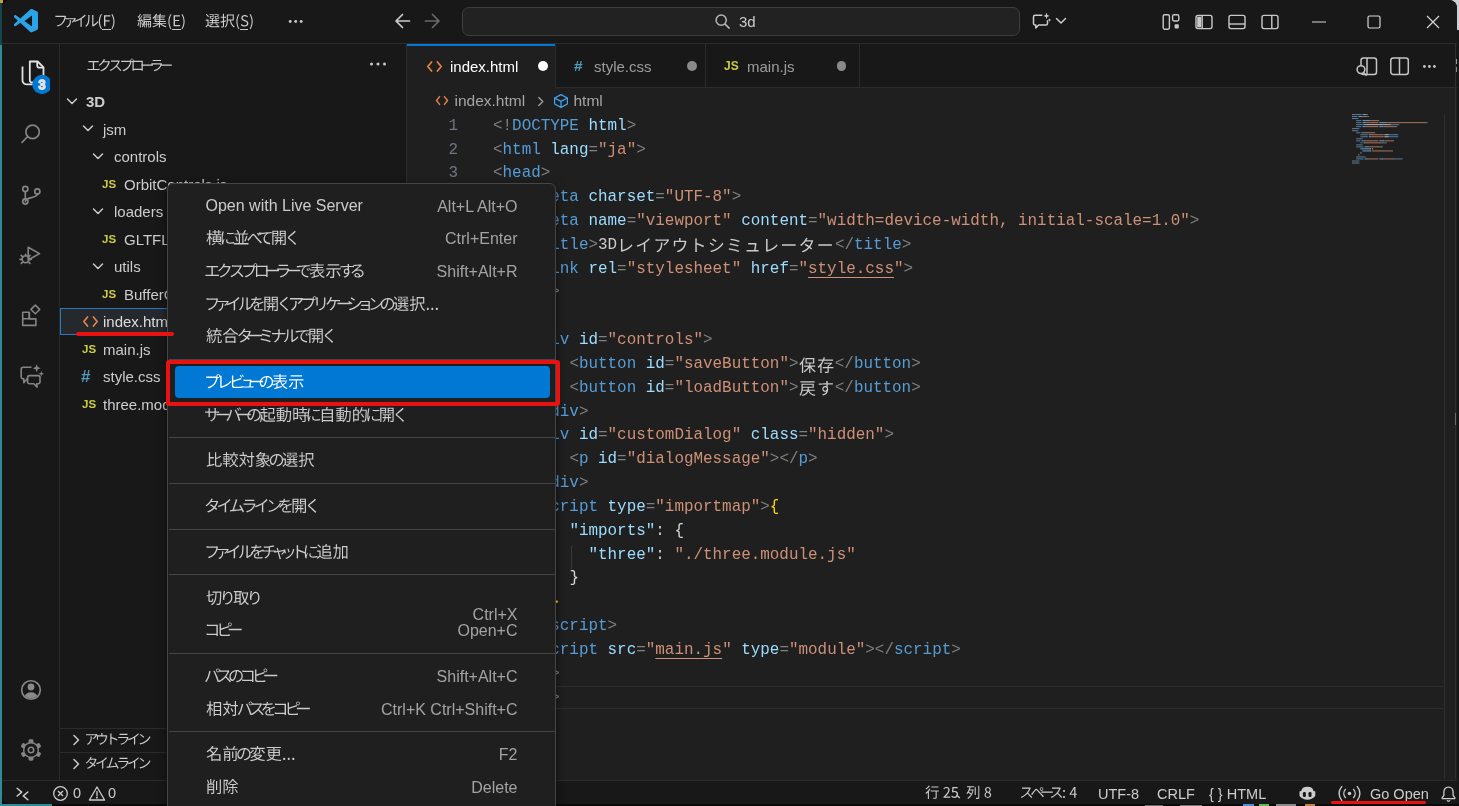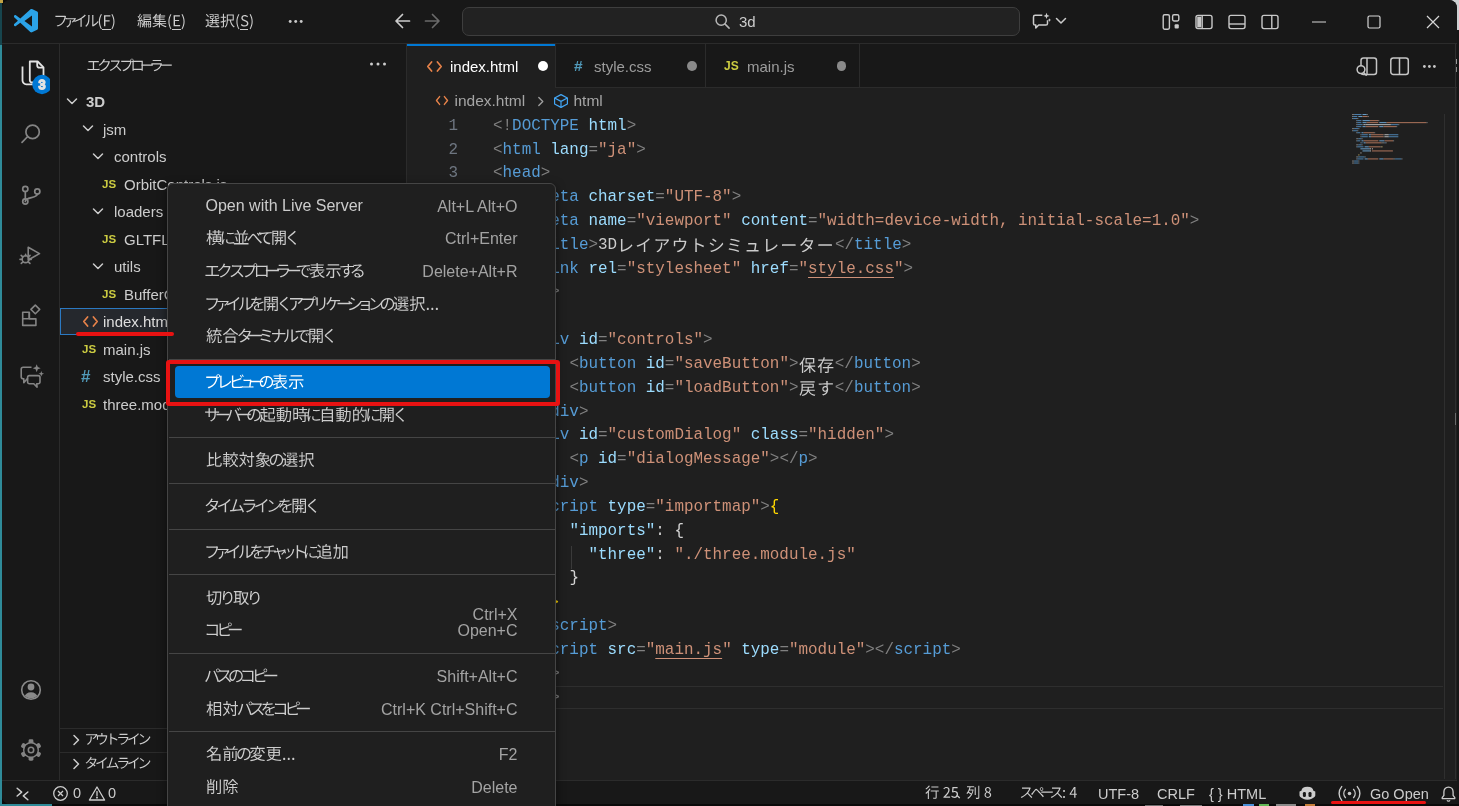--- a/index.html
+++ b/index.html
@@ -552,21 +552,21 @@
 <div id="menu">
   <div class="mi" style="top:12.8px">Open with Live Server</div>
     <div class="ms" style="top:13.3px">Alt+L Alt+O</div>
   <svg style="position:absolute;left:38px;top:41px;overflow:visible;" width="93.9" height="26.1" viewBox="0 0 93.9 26.1">
       <path transform="translate(0 18.8)" d="M8.9 -1.4C8.2 -0.8 6.7 0 5.5 0.5C5.8 0.7 6.2 1.1 6.4 1.3C7.5 0.8 9 0 9.9 -0.8ZM11.8 -0.7C12.9 -0.1 14.2 0.8 14.9 1.3L15.8 0.6C15.1 0 13.7 -0.8 12.7 -1.4ZM3.1 -13.7V-10.2H0.8V-9H3C2.5 -6.8 1.5 -4.2 0.4 -2.9C0.6 -2.6 0.9 -2.1 1.1 -1.8C1.8 -2.9 2.6 -4.6 3.1 -6.4V1.3H4.3V-6.4C4.7 -5.6 5.3 -4.6 5.6 -4.1L6.2 -5C6 -5.4 4.7 -7.3 4.3 -7.8V-9H6V-8.5H10.2V-7.3H6.7V-1.8H15V-7.3H11.3V-8.5H15.7V-9.5H13.3V-11.2H15.3V-12.2H13.3V-13.7H12.2V-12.2H9.6V-13.7H8.4V-12.2H6.5V-11.2H8.4V-9.5H6.2V-10.2H4.3V-13.7ZM9.6 -9.5V-11.2H12.2V-9.5ZM7.8 -4.1H10.2V-2.7H7.8ZM11.3 -4.1H13.9V-2.7H11.3ZM7.8 -6.4H10.2V-5H7.8ZM11.3 -6.4H13.9V-5H11.3Z M21 -11V-9.7C22.8 -9.5 25.9 -9.5 27.7 -9.7V-11C26 -10.8 22.7 -10.7 21 -11ZM21.6 -4.4 20.4 -4.5C20.2 -3.7 20.1 -3.1 20.1 -2.6C20.1 -1 21.4 -0.1 24.1 -0.1C25.8 -0.1 27.2 -0.3 28.2 -0.5L28.2 -1.8C26.8 -1.5 25.6 -1.4 24.1 -1.4C21.9 -1.4 21.4 -2.1 21.4 -2.9C21.4 -3.3 21.4 -3.8 21.6 -4.4ZM17.8 -12.3 16.4 -12.4C16.4 -12 16.3 -11.6 16.3 -11.2C16.1 -9.9 15.6 -7.1 15.6 -4.7C15.6 -2.5 15.8 -0.6 16.2 0.5L17.3 0.5C17.3 0.3 17.3 0.1 17.3 -0.1C17.3 -0.3 17.3 -0.6 17.4 -0.8C17.5 -1.6 18.1 -3.3 18.5 -4.5L17.8 -5C17.6 -4.4 17.2 -3.4 16.9 -2.6C16.8 -3.4 16.7 -4.1 16.7 -4.9C16.7 -6.7 17.2 -9.7 17.6 -11.2C17.6 -11.5 17.8 -12 17.8 -12.3Z M40.1 -7.8C39.7 -6.2 38.9 -3.9 38.3 -2.5L39.4 -2.2C40 -3.5 40.8 -5.7 41.4 -7.5ZM29.1 -7.4C29.9 -5.7 30.5 -3.6 30.7 -2.2L31.9 -2.5C31.7 -3.9 31.1 -6 30.2 -7.6ZM30.5 -13.2C31.2 -12.4 31.8 -11.2 32.1 -10.4H28.4V-9.2H32.8V-0.7H27.9V0.6H42.5V-0.7H37.5V-9.2H42.1V-10.4H38.3C38.9 -11.2 39.5 -12.3 40.1 -13.3L38.8 -13.7C38.4 -12.8 37.7 -11.5 37.1 -10.7L37.7 -10.4H32.2L33.3 -10.9C33 -11.7 32.3 -12.8 31.6 -13.7ZM34 -9.2H36.3V-0.7H34Z M41.4 -4.2 42.5 -2.9C42.8 -3.3 43.2 -3.8 43.5 -4.2C44.3 -5.2 45.7 -7 46.5 -8C47 -8.7 47.3 -8.8 48 -8C48.8 -7.2 50 -5.6 51.1 -4.4C52.2 -3.2 53.7 -1.5 54.9 -0.3L55.9 -1.5C54.5 -2.8 52.9 -4.5 51.9 -5.6C50.8 -6.7 49.6 -8.3 48.6 -9.3C47.5 -10.4 46.7 -10.2 45.7 -9.1C44.8 -8 43.4 -6.1 42.5 -5.2C42.1 -4.8 41.8 -4.5 41.4 -4.2ZM51.9 -11 50.9 -10.6C51.5 -9.8 52 -8.8 52.5 -8L53.4 -8.4C53 -9.2 52.3 -10.4 51.9 -11ZM54 -11.8 53.1 -11.4C53.6 -10.7 54.2 -9.7 54.6 -8.8L55.6 -9.3C55.2 -10 54.4 -11.3 54 -11.8Z M52.7 -10.8 52.9 -9.4C54.6 -9.8 58.8 -10.2 60.5 -10.4C59 -9.5 57.5 -7.4 57.5 -4.9C57.5 -1.2 60.9 0.4 63.9 0.5L64.4 -0.8C61.8 -0.9 58.8 -2 58.8 -5.2C58.8 -7.1 60.2 -9.6 62.5 -10.3C63.4 -10.5 64.8 -10.6 65.7 -10.6V-11.9C64.6 -11.8 63.1 -11.7 61.3 -11.6C58.3 -11.3 55.2 -11 54.2 -10.9C53.9 -10.9 53.3 -10.8 52.7 -10.8Z M74.1 -5.5V-3.7H71.8V-5.5ZM68.7 -3.7V-2.6H70.7C70.6 -1.7 70.1 -0.3 68.8 0.5C69 0.7 69.4 1 69.6 1.2C71.1 0.2 71.7 -1.5 71.8 -2.6H74.1V1H75.2V-2.6H77.4V-3.7H75.2V-5.5H77.1V-6.5H69V-5.5H70.7V-3.7ZM71.1 -9.9V-8.4H67.5V-9.9ZM71.1 -10.7H67.5V-12.1H71.1ZM78.6 -9.9V-8.4H74.9V-9.9ZM78.6 -10.7H74.9V-12.1H78.6ZM79.2 -13H73.7V-7.5H78.6V-0.3C78.6 -0 78.5 0 78.3 0.1C78 0.1 77.1 0.1 76.2 0C76.4 0.4 76.6 0.9 76.6 1.3C77.9 1.3 78.7 1.3 79.2 1.1C79.6 0.8 79.8 0.5 79.8 -0.3V-13ZM66.3 -13V1.3H67.5V-7.5H72.3V-13Z M89.9 -12 88.7 -13.1C88.5 -12.8 88.1 -12.3 87.7 -12C86.6 -10.9 84.2 -8.9 82.9 -7.9C81.5 -6.7 81.3 -6 82.8 -4.7C84.3 -3.4 86.8 -1.3 88 -0.1C88.4 0.3 88.7 0.7 89.1 1.1L90.2 -0C88.5 -1.7 85.6 -4.1 84.1 -5.3C83.1 -6.2 83.1 -6.4 84.1 -7.3C85.3 -8.3 87.6 -10.1 88.8 -11.1C89 -11.3 89.5 -11.8 89.9 -12Z" fill="#cccccc"></path>
     </svg>
     <div class="ms" style="top:46px">Ctrl+Enter</div>
   <svg style="position:absolute;left:38px;top:73.7px;overflow:visible;" width="159.1" height="26.1" viewBox="0 0 159.1 26.1">
       <path transform="translate(0 18.8)" d="M-0.6 -2.1V-0.7C-0.1 -0.7 0.4 -0.7 0.8 -0.7H11.6C11.9 -0.7 12.5 -0.7 13 -0.7V-2.1C12.6 -2.1 12.1 -2 11.6 -2H6.8V-9.5H10.7C11.2 -9.5 11.7 -9.5 12.1 -9.5V-10.9C11.7 -10.9 11.2 -10.8 10.7 -10.8H1.8C1.5 -10.8 0.8 -10.8 0.4 -10.9V-9.5C0.8 -9.5 1.5 -9.5 1.8 -9.5H5.4V-2H0.8C0.4 -2 -0.1 -2.1 -0.6 -2.1Z M19.2 -12.7 17.7 -13.2C17.6 -12.7 17.3 -12.1 17.2 -11.9C16.5 -10.4 14.8 -8 12 -6.4L13.2 -5.5C14.9 -6.7 16.3 -8.2 17.3 -9.5H22.8C22.5 -8 21.5 -5.9 20.2 -4.4C18.7 -2.7 16.7 -1.2 13.7 -0.3L14.9 0.7C17.9 -0.4 19.9 -1.9 21.4 -3.7C22.8 -5.5 23.8 -7.7 24.3 -9.3C24.4 -9.6 24.5 -10 24.6 -10.2L23.6 -10.9C23.3 -10.7 22.9 -10.7 22.5 -10.7H18.1L18.5 -11.4C18.6 -11.7 18.9 -12.2 19.2 -12.7Z M35.9 -10.9 35 -11.5C34.8 -11.5 34.3 -11.4 33.8 -11.4C33.2 -11.4 28.2 -11.4 27.5 -11.4C27 -11.4 26.1 -11.5 25.9 -11.5V-10C26 -10 26.9 -10.1 27.5 -10.1C28.1 -10.1 33.3 -10.1 33.9 -10.1C33.5 -8.8 32.3 -6.8 31.2 -5.6C29.5 -3.7 27.1 -1.8 24.4 -0.7L25.5 0.4C27.9 -0.7 30.1 -2.5 31.9 -4.4C33.5 -2.9 35.2 -1 36.3 0.4L37.5 -0.5C36.4 -1.8 34.4 -3.9 32.7 -5.4C33.9 -6.9 34.9 -8.8 35.5 -10.2C35.6 -10.4 35.8 -10.8 35.9 -10.9Z M48.3 -11.7C48.3 -12.3 48.8 -12.8 49.4 -12.8C50 -12.8 50.5 -12.3 50.5 -11.7C50.5 -11.1 50 -10.6 49.4 -10.6C48.8 -10.6 48.3 -11.1 48.3 -11.7ZM47.6 -11.7C47.6 -11.5 47.6 -11.3 47.7 -11.2L47.1 -11.2C46.4 -11.2 39.9 -11.2 39 -11.2C38.4 -11.2 37.8 -11.2 37.3 -11.3V-9.8C37.8 -9.8 38.3 -9.9 39 -9.9C39.9 -9.9 46.3 -9.9 47.3 -9.9C47.1 -8.3 46.3 -6 45.2 -4.6C43.8 -2.8 42 -1.4 38.8 -0.7L39.9 0.6C42.9 -0.4 44.8 -1.9 46.3 -3.8C47.6 -5.5 48.4 -8.1 48.8 -9.8L48.8 -10C49 -9.9 49.2 -9.9 49.4 -9.9C50.4 -9.9 51.2 -10.7 51.2 -11.7C51.2 -12.7 50.4 -13.5 49.4 -13.5C48.4 -13.5 47.6 -12.7 47.6 -11.7Z M50 -11.2C50 -10.8 50 -10.3 50 -9.9C50 -9.3 50 -2.5 50 -1.9C50 -1.3 50 -0.1 50 0.1H51.4L51.3 -0.8H60.2L60.2 0.1H61.6C61.6 -0.1 61.6 -1.3 61.6 -1.9C61.6 -2.5 61.6 -9.1 61.6 -9.9C61.6 -10.3 61.6 -10.8 61.6 -11.2C61.1 -11.1 60.5 -11.1 60.2 -11.1C59.4 -11.1 52.3 -11.1 51.4 -11.1C51.1 -11.1 50.6 -11.1 50 -11.2ZM51.3 -2.1V-9.8H60.2V-2.1Z M59.9 -7.1V-5.5C60.4 -5.5 61.3 -5.5 62.2 -5.5C63.4 -5.5 69.9 -5.5 71.1 -5.5C71.9 -5.5 72.6 -5.5 72.9 -5.5V-7.1C72.5 -7 71.9 -7 71.1 -7C69.9 -7 63.4 -7 62.2 -7C61.3 -7 60.4 -7 59.9 -7.1Z M72.7 -12.1V-10.8C73.2 -10.8 73.7 -10.8 74.2 -10.8C75.1 -10.8 79.7 -10.8 80.6 -10.8C81.1 -10.8 81.7 -10.8 82.1 -10.8V-12.1C81.7 -12.1 81.1 -12.1 80.6 -12.1C79.6 -12.1 75.1 -12.1 74.2 -12.1C73.7 -12.1 73.1 -12.1 72.7 -12.1ZM83.3 -7.8 82.3 -8.4C82.2 -8.3 81.8 -8.3 81.4 -8.3C80.6 -8.3 73.7 -8.3 72.8 -8.3C72.4 -8.3 71.9 -8.3 71.2 -8.4V-7C71.8 -7.1 72.5 -7.1 72.8 -7.1C73.8 -7.1 80.7 -7.1 81.5 -7.1C81.2 -5.9 80.6 -4.5 79.6 -3.5C78.2 -2 76.1 -1 73.8 -0.5L74.8 0.7C76.9 0.1 79 -0.9 80.7 -2.7C81.9 -4.1 82.6 -5.8 83 -7.4C83.1 -7.5 83.2 -7.7 83.3 -7.8Z M81.3 -7.1V-5.5C81.8 -5.5 82.7 -5.5 83.6 -5.5C84.8 -5.5 91.3 -5.5 92.5 -5.5C93.2 -5.5 93.9 -5.5 94.2 -5.5V-7.1C93.9 -7 93.3 -7 92.5 -7C91.3 -7 84.8 -7 83.6 -7C82.6 -7 81.8 -7 81.3 -7.1Z M90.8 -10.7 90.9 -9.3C92.7 -9.7 96.8 -10.1 98.6 -10.3C97.1 -9.4 95.5 -7.3 95.5 -4.8C95.5 -1.1 99 0.5 102 0.6L102.5 -0.7C99.8 -0.8 96.8 -1.9 96.8 -5C96.8 -7 98.3 -9.5 100.6 -10.2C101.4 -10.4 102.8 -10.5 103.8 -10.5V-11.8C102.7 -11.7 101.1 -11.6 99.4 -11.5C96.4 -11.2 93.3 -10.9 92.2 -10.8C91.9 -10.8 91.4 -10.7 90.8 -10.7ZM101.4 -8.5 100.6 -8.1C101.1 -7.4 101.5 -6.6 101.9 -5.8L102.8 -6.2C102.4 -6.9 101.8 -7.9 101.4 -8.5ZM103.2 -9.1 102.4 -8.8C102.9 -8.1 103.4 -7.3 103.8 -6.5L104.6 -6.9C104.2 -7.6 103.6 -8.6 103.2 -9.1Z M105.3 0.2 105.7 1.3C107.6 0.8 110.4 0.1 113 -0.6L112.9 -1.7L108.8 -0.7V-4.4C109.7 -5 110.6 -5.6 111.2 -6.3C112.4 -2.6 114.5 0.1 118 1.3C118.2 0.9 118.5 0.4 118.8 0.2C117 -0.4 115.5 -1.4 114.4 -2.7C115.5 -3.3 116.8 -4.2 117.8 -5.1L116.9 -5.8C116.1 -5.1 114.8 -4.2 113.8 -3.5C113.2 -4.4 112.7 -5.3 112.4 -6.4H118.3V-7.4H111.8V-8.9H117.1V-9.9H111.8V-11.3H117.7V-12.3H111.8V-13.7H110.5V-12.3H104.6V-11.3H110.5V-9.9H105.4V-8.9H110.5V-7.4H104V-6.4H109.7C108.1 -5 105.6 -3.8 103.5 -3.2C103.7 -2.9 104.1 -2.5 104.3 -2.2C105.3 -2.5 106.5 -3 107.6 -3.7V-0.4Z M123.1 -5.7C122.4 -3.9 121.2 -2.1 119.9 -0.9C120.2 -0.7 120.8 -0.4 121 -0.2C122.3 -1.4 123.6 -3.4 124.4 -5.4ZM130.5 -5.2C131.6 -3.7 132.9 -1.5 133.3 -0.2L134.5 -0.7C134.1 -2.1 132.8 -4.2 131.6 -5.7ZM121.7 -12.5V-11.3H133.2V-12.5ZM120.3 -8.5V-7.3H126.8V-0.3C126.8 -0 126.7 0 126.4 0C126.1 0 125.1 0 123.9 0C124.1 0.4 124.3 0.9 124.4 1.3C125.8 1.3 126.8 1.3 127.4 1.1C128 0.9 128.2 0.5 128.2 -0.3V-7.3H134.7V-8.5Z M142.1 -6.1C142.3 -4.5 141.6 -3.8 140.7 -3.8C139.8 -3.8 139 -4.4 139 -5.4C139 -6.4 139.8 -7.1 140.7 -7.1C141.3 -7.1 141.8 -6.8 142.1 -6.1ZM134.4 -10.6 134.4 -9.4C136.5 -9.5 139.3 -9.6 141.7 -9.7L141.7 -8C141.4 -8.1 141.1 -8.2 140.7 -8.2C139.1 -8.2 137.8 -7 137.8 -5.4C137.8 -3.6 139.1 -2.6 140.5 -2.6C141 -2.6 141.5 -2.8 141.9 -3.1C141.2 -1.6 139.7 -0.7 137.6 -0.2L138.6 0.9C142.4 -0.3 143.5 -2.7 143.5 -4.9C143.5 -5.7 143.3 -6.4 143 -7L143 -9.7H143.2C145.6 -9.7 147.1 -9.6 148 -9.6L148 -10.8C147.2 -10.8 145.2 -10.8 143.2 -10.8H143L143 -11.9C143 -12.1 143 -12.7 143.1 -12.9H141.6C141.6 -12.8 141.7 -12.3 141.7 -11.9L141.7 -10.8C139.3 -10.8 136.2 -10.7 134.4 -10.6Z M153.1 -0.5C152.6 -0.5 152.2 -0.4 151.7 -0.4C150.5 -0.4 149.6 -0.9 149.6 -1.7C149.6 -2.3 150.1 -2.8 150.9 -2.8C152.1 -2.8 152.9 -1.8 153.1 -0.5ZM147.5 -12 147.5 -10.7C147.9 -10.7 148.2 -10.7 148.6 -10.8C149.5 -10.8 152.7 -11 153.6 -11C152.8 -10.3 150.7 -8.5 149.8 -7.8C148.9 -7 146.8 -5.2 145.4 -4.1L146.4 -3.2C148.4 -5.3 149.9 -6.4 152.6 -6.4C154.7 -6.4 156.3 -5.2 156.3 -3.6C156.3 -2.3 155.5 -1.4 154.2 -0.8C154 -2.4 152.9 -3.7 150.9 -3.7C149.4 -3.7 148.4 -2.7 148.4 -1.6C148.4 -0.3 149.7 0.7 151.9 0.7C155.4 0.7 157.6 -1 157.6 -3.6C157.6 -5.8 155.6 -7.4 152.9 -7.4C152.2 -7.4 151.4 -7.4 150.6 -7.1C151.9 -8.2 154.1 -10.1 154.9 -10.7C155.2 -10.9 155.6 -11.1 155.9 -11.3L155.1 -12.3C154.9 -12.2 154.7 -12.2 154.2 -12.2C153.4 -12.1 149.5 -11.9 148.6 -11.9C148.3 -11.9 147.9 -12 147.5 -12Z" fill="#cccccc"></path>
     </svg>
-    <div class="ms" style="top:78.7px">Delete+Alt+R</div>
+    <div class="ms" style="top:78.7px">Shift+Alt+R</div>
   <svg style="position:absolute;left:38px;top:106.4px;overflow:visible;" width="235.2" height="26.1" viewBox="0 0 235.2 26.1">
       <path transform="translate(0 18.8)" d="M12.1 -10.8 11.1 -11.5C10.8 -11.4 10.5 -11.4 10.2 -11.4C9.5 -11.4 3 -11.4 2 -11.4C1.5 -11.4 0.9 -11.4 0.4 -11.5V-10.1C0.8 -10.1 1.4 -10.1 2 -10.1C3 -10.1 9.4 -10.1 10.4 -10.1C10.1 -8.5 9.4 -6.3 8.2 -4.8C6.9 -3 5 -1.7 1.9 -0.9L3 0.4C6 -0.6 7.9 -2.1 9.4 -4C10.7 -5.7 11.5 -8.3 11.8 -10C11.9 -10.3 12 -10.6 12.1 -10.8Z M22.8 -8.2 22.1 -8.9C21.9 -8.9 21.4 -8.8 21.2 -8.8C20.4 -8.8 13.8 -8.8 13.1 -8.8C12.6 -8.8 12.1 -8.9 11.6 -8.9V-7.6C12.1 -7.6 12.6 -7.7 13.1 -7.7C13.8 -7.7 20 -7.6 20.9 -7.6C20.5 -6.8 19.3 -5.4 18.1 -4.7L19.2 -4C20.7 -5 22 -7 22.5 -7.8C22.6 -7.9 22.7 -8.1 22.8 -8.2ZM17.3 -6.6H15.9C16 -6.2 16 -5.9 16 -5.6C16 -3.5 15.7 -1.7 13.5 -0.2C13.1 0.1 12.7 0.2 12.4 0.4L13.5 1.3C17 -0.6 17.3 -3.1 17.3 -6.6Z M20.8 -5.9 21.5 -4.6C23.7 -5.3 25.9 -6.3 27.7 -7.3V-1.2C27.7 -0.6 27.6 0.2 27.6 0.5H29.2C29.1 0.2 29.1 -0.6 29.1 -1.2V-8.1C30.7 -9.2 32.2 -10.5 33.5 -11.8L32.4 -12.8C31.2 -11.4 29.6 -10 27.9 -8.9C26.1 -7.8 23.6 -6.7 20.8 -5.9Z M40.3 -0.3 41.2 0.4C41.3 0.3 41.5 0.1 41.7 0C43.6 -0.9 45.9 -2.6 47.3 -4.5L46.5 -5.6C45.3 -3.8 43.3 -2.3 41.8 -1.6C41.8 -2.1 41.8 -10 41.8 -11C41.8 -11.6 41.8 -12.1 41.8 -12.2H40.3C40.4 -12.1 40.4 -11.6 40.4 -11C40.4 -10 40.4 -2 40.4 -1.3C40.4 -0.9 40.4 -0.6 40.3 -0.3ZM32.9 -0.4 34.1 0.4C35.5 -0.7 36.5 -2.3 37 -4.1C37.4 -5.7 37.5 -9.2 37.5 -11C37.5 -11.5 37.6 -12 37.6 -12.2H36.1C36.1 -11.8 36.2 -11.5 36.2 -11C36.2 -9.2 36.2 -5.9 35.7 -4.4C35.2 -2.9 34.2 -1.4 32.9 -0.4Z M57.7 -7.2 57.2 -8.4C56.7 -8.2 56.3 -8 55.9 -7.8C55 -7.4 54 -7 52.9 -6.5C52.6 -7.4 51.8 -7.9 50.7 -7.9C50 -7.9 49.1 -7.7 48.5 -7.3C49 -8.1 49.6 -9 49.9 -9.8C51.7 -9.9 53.7 -10 55.3 -10.3L55.4 -11.5C53.8 -11.2 52 -11.1 50.4 -11C50.6 -11.8 50.8 -12.4 50.9 -12.9L49.5 -13C49.5 -12.4 49.3 -11.7 49.1 -11L48 -11C47.3 -11 46.1 -11 45.3 -11.1V-9.9C46.2 -9.8 47.3 -9.8 48 -9.8H48.7C48.1 -8.5 47 -6.8 44.9 -4.8L46 -4C46.6 -4.7 47 -5.3 47.5 -5.7C48.2 -6.4 49.3 -6.9 50.3 -6.9C51 -6.9 51.6 -6.6 51.8 -5.9C49.9 -4.9 47.9 -3.7 47.9 -1.8C47.9 0.2 49.8 0.7 52.1 0.7C53.6 0.7 55.4 0.6 56.6 0.4L56.6 -0.9C55.2 -0.6 53.5 -0.5 52.2 -0.5C50.5 -0.5 49.2 -0.7 49.2 -1.9C49.2 -3 50.3 -3.9 51.8 -4.7C51.8 -3.8 51.8 -2.8 51.8 -2.1H53L53 -5.3C54.2 -5.9 55.4 -6.3 56.3 -6.7C56.7 -6.8 57.3 -7.1 57.7 -7.2Z M66.1 -5.5V-3.7H63.8V-5.5ZM60.7 -3.7V-2.6H62.7C62.6 -1.7 62.2 -0.3 60.8 0.5C61 0.7 61.4 1 61.6 1.2C63.2 0.2 63.7 -1.5 63.8 -2.6H66.1V1H67.2V-2.6H69.4V-3.7H67.2V-5.5H69.1V-6.5H61V-5.5H62.8V-3.7ZM63.1 -9.9V-8.4H59.5V-9.9ZM63.1 -10.7H59.5V-12.1H63.1ZM70.6 -9.9V-8.4H66.9V-9.9ZM70.6 -10.7H66.9V-12.1H70.6ZM71.2 -13H65.7V-7.5H70.6V-0.3C70.6 -0 70.5 0 70.3 0.1C70 0.1 69.1 0.1 68.2 0C68.4 0.4 68.6 0.9 68.6 1.3C69.9 1.3 70.7 1.3 71.2 1.1C71.7 0.8 71.8 0.5 71.8 -0.3V-13ZM58.3 -13V1.3H59.5V-7.5H64.3V-13Z M81.9 -12 80.7 -13.1C80.5 -12.8 80.1 -12.3 79.8 -12C78.6 -10.9 76.2 -8.9 74.9 -7.9C73.5 -6.7 73.3 -6 74.8 -4.7C76.3 -3.4 78.8 -1.3 80 -0.1C80.4 0.3 80.8 0.7 81.1 1.1L82.2 -0C80.5 -1.7 77.6 -4.1 76.2 -5.3C75.1 -6.2 75.1 -6.4 76.1 -7.3C77.3 -8.3 79.7 -10.1 80.8 -11.1C81 -11.3 81.5 -11.8 81.9 -12Z M97.2 -11 96.4 -11.8C96.1 -11.7 95.5 -11.7 95.2 -11.7C94.2 -11.7 86.7 -11.7 85.9 -11.7C85.3 -11.7 84.6 -11.8 84 -11.8V-10.4C84.6 -10.4 85.3 -10.4 85.9 -10.4C86.6 -10.4 94 -10.4 95.2 -10.4C94.6 -9.4 93.1 -7.7 91.6 -6.8L92.7 -5.9C94.5 -7.2 96.1 -9.3 96.7 -10.4C96.8 -10.6 97.1 -10.9 97.2 -11ZM90.7 -8.9H89.2C89.2 -8.4 89.3 -8.1 89.3 -7.7C89.3 -5 88.9 -2.6 86.4 -1.1C85.9 -0.8 85.4 -0.5 84.9 -0.4L86.1 0.6C90.3 -1.5 90.7 -4.4 90.7 -8.9Z M107.5 -11.7C107.5 -12.3 108 -12.8 108.6 -12.8C109.2 -12.8 109.7 -12.3 109.7 -11.7C109.7 -11.1 109.2 -10.6 108.6 -10.6C108 -10.6 107.5 -11.1 107.5 -11.7ZM106.7 -11.7C106.7 -11.5 106.8 -11.3 106.8 -11.2L106.3 -11.2C105.6 -11.2 99.1 -11.2 98.1 -11.2C97.6 -11.2 97 -11.2 96.5 -11.3V-9.8C96.9 -9.8 97.5 -9.9 98.1 -9.9C99.1 -9.9 105.5 -9.9 106.5 -9.9C106.2 -8.3 105.5 -6 104.3 -4.6C103 -2.8 101.1 -1.4 98 -0.7L99.1 0.6C102.1 -0.4 104 -1.9 105.5 -3.8C106.8 -5.5 107.6 -8.1 107.9 -9.8L108 -10C108.2 -9.9 108.4 -9.9 108.6 -9.9C109.6 -9.9 110.4 -10.7 110.4 -11.7C110.4 -12.7 109.6 -13.5 108.6 -13.5C107.6 -13.5 106.7 -12.7 106.7 -11.7Z M119.4 -12.4H117.9C117.9 -12 118 -11.5 118 -11C118 -10.4 118 -9 118 -8.4C118 -5.3 117.8 -4 116.6 -2.6C115.6 -1.5 114.2 -0.8 112.7 -0.5L113.8 0.7C115 0.3 116.6 -0.4 117.7 -1.7C118.8 -3.1 119.4 -4.4 119.4 -8.3C119.4 -8.9 119.4 -10.3 119.4 -11C119.4 -11.5 119.4 -12 119.4 -12.4ZM111.9 -12.2H110.4C110.4 -11.9 110.4 -11.4 110.4 -11.1C110.4 -10.6 110.4 -6.3 110.4 -5.6C110.4 -5.2 110.4 -4.6 110.4 -4.4H111.9C111.8 -4.7 111.8 -5.2 111.8 -5.6C111.8 -6.3 111.8 -10.6 111.8 -11.1C111.8 -11.5 111.8 -11.9 111.9 -12.2Z M125.9 -12.6 124.3 -12.9C124.3 -12.5 124.2 -12 124.1 -11.6C123.9 -11 123.6 -10.1 123.1 -9.3C122.6 -8.3 121.4 -6.7 120.2 -5.8L121.5 -5.1C122.5 -5.8 123.6 -7.3 124.2 -8.5H128.4C128.2 -4.4 126.4 -2.3 124.8 -1.1C124.5 -0.8 124 -0.5 123.5 -0.3L124.9 0.6C127.7 -1.2 129.5 -3.9 129.8 -8.5H132.5C132.9 -8.5 133.5 -8.5 134.1 -8.5V-9.9C133.6 -9.8 132.9 -9.8 132.5 -9.8H124.8C125.1 -10.4 125.3 -11 125.5 -11.5C125.6 -11.8 125.7 -12.2 125.9 -12.6Z M131.5 -7.1V-5.5C132 -5.5 132.9 -5.5 133.8 -5.5C135 -5.5 141.5 -5.5 142.7 -5.5C143.4 -5.5 144.1 -5.5 144.5 -5.5V-7.1C144.1 -7 143.5 -7 142.7 -7C141.5 -7 135 -7 133.8 -7C132.8 -7 132 -7 131.5 -7.1Z M145.4 -12.5 144.7 -11.4C145.6 -10.9 147.4 -9.7 148.2 -9.1L148.9 -10.2C148.2 -10.7 146.4 -12 145.4 -12.5ZM143 -0.9 143.7 0.5C145.2 0.1 147.5 -0.6 149.1 -1.6C151.7 -3.1 154 -5.2 155.4 -7.4L154.6 -8.7C153.3 -6.4 151.1 -4.3 148.4 -2.8C146.8 -1.8 144.8 -1.2 143 -0.9ZM143 -8.9 142.2 -7.7C143.2 -7.2 145 -6.1 145.8 -5.5L146.5 -6.7C145.8 -7.2 143.9 -8.3 143 -8.9Z M154.6 -1V0.3C154.9 0.3 155.5 0.3 156 0.3H162.5L162.5 0.9H163.8C163.8 0.7 163.8 0.3 163.8 0C163.8 -1.4 163.8 -7.5 163.8 -8.1C163.8 -8.4 163.8 -8.7 163.8 -8.9C163.6 -8.9 163.1 -8.9 162.8 -8.9C161.5 -8.9 157.4 -8.9 156.5 -8.9C156.1 -8.9 155.1 -8.9 154.8 -8.9V-7.7C155.1 -7.7 156.1 -7.7 156.5 -7.7C157.4 -7.7 162 -7.7 162.5 -7.7V-5H156.6C156.1 -5 155.5 -5.1 155.2 -5.1V-3.8C155.5 -3.8 156.1 -3.8 156.6 -3.8H162.5V-0.9H156C155.4 -0.9 154.9 -1 154.6 -1Z M165.6 -11.9 164.6 -11C165.8 -10.1 167.9 -8.4 168.7 -7.5L169.7 -8.6C168.8 -9.5 166.7 -11.2 165.6 -11.9ZM164.2 -1 165 0.3C167.7 -0.2 169.8 -1.2 171.4 -2.2C173.9 -3.8 175.8 -6 176.9 -8L176.1 -9.4C175.2 -7.4 173.2 -5 170.7 -3.4C169.1 -2.4 167 -1.5 164.2 -1Z M181.2 -10.5C181 -9 180.7 -7.4 180.3 -6.1C179.4 -3.3 178.6 -2.2 177.8 -2.2C177.1 -2.2 176.1 -3.1 176.1 -5.2C176.1 -7.4 178.1 -10.1 181.2 -10.5ZM182.5 -10.5C185.3 -10.3 186.9 -8.2 186.9 -5.8C186.9 -2.9 184.8 -1.4 182.8 -0.9C182.4 -0.8 181.9 -0.7 181.4 -0.7L182.1 0.5C186 0 188.2 -2.3 188.2 -5.7C188.2 -9 185.8 -11.7 182 -11.7C178 -11.7 174.9 -8.6 174.9 -5.1C174.9 -2.4 176.3 -0.7 177.8 -0.7C179.3 -0.7 180.6 -2.4 181.6 -5.8C182 -7.3 182.3 -9 182.5 -10.5Z M187.8 -12.7C188.7 -11.9 189.8 -10.7 190.2 -9.9L191.2 -10.6C190.8 -11.4 189.7 -12.5 188.7 -13.3ZM198 -2.6C199.2 -2 200.4 -1.2 201 -0.6L202.2 -1.2C201.5 -1.8 200.1 -2.6 198.9 -3.1ZM195 -3.2C194.3 -2.5 193.1 -1.9 192 -1.5C192.3 -1.3 192.7 -0.9 192.9 -0.7C194 -1.2 195.3 -2 196.1 -2.8ZM190.9 -7.3H187.7V-6.1H189.7V-1.9C189 -1.2 188.2 -0.5 187.5 0L188.2 1.2C188.9 0.4 189.7 -0.3 190.4 -1C191.4 0.3 192.9 0.9 195 1C196.9 1 200.5 1 202.3 0.9C202.4 0.6 202.5 0 202.7 -0.2C200.7 -0.1 196.9 -0 195 -0.1C193.1 -0.2 191.6 -0.7 190.9 -2ZM198.3 -8V-6.8H195.6V-8H194.5V-6.8H192.1V-5.9H194.5V-4.3H191.6V-3.3H202.5V-4.3H199.5V-5.9H202V-6.8H199.5V-8ZM195.6 -5.9H198.3V-4.3H195.6ZM192.1 -11.1V-9.4C192.1 -8.4 192.5 -8.2 193.7 -8.2C193.9 -8.2 195.5 -8.2 195.7 -8.2C196.6 -8.2 196.9 -8.5 197 -9.5C196.7 -9.6 196.3 -9.7 196.1 -9.9C196 -9.2 196 -9.1 195.6 -9.1C195.3 -9.1 194 -9.1 193.8 -9.1C193.3 -9.1 193.2 -9.1 193.2 -9.4V-10.3H196.4V-13.1H191.9V-12.2H195.4V-11.1ZM197.5 -11.1V-9.5C197.5 -8.4 197.8 -8.2 199.1 -8.2C199.3 -8.2 201 -8.2 201.3 -8.2C202.1 -8.2 202.5 -8.5 202.6 -9.6C202.3 -9.7 201.9 -9.8 201.7 -9.9C201.6 -9.2 201.5 -9.1 201.1 -9.1C200.8 -9.1 199.4 -9.1 199.2 -9.1C198.6 -9.1 198.6 -9.1 198.6 -9.5V-10.3H201.7V-13.1H197.2V-12.2H200.7V-11.1Z M210.7 -12.8V-7.2C210.7 -4.8 210.5 -1.7 208.4 0.5C208.7 0.6 209.2 1.1 209.4 1.3C211.3 -0.7 211.8 -3.7 211.9 -6.2H213.9C214.6 -2.8 216 -0 218.3 1.3C218.5 1 218.9 0.5 219.2 0.3C217.1 -0.8 215.8 -3.3 215.1 -6.2H218.3V-12.8ZM211.9 -11.6H217.1V-7.3H211.9ZM203.8 -5.1 204.1 -3.9 206.5 -4.5V-0.2C206.5 0.1 206.4 0.2 206.1 0.2C205.9 0.2 205.1 0.2 204.2 0.2C204.4 0.5 204.5 1 204.6 1.3C205.8 1.3 206.5 1.3 207 1.1C207.5 0.9 207.6 0.6 207.6 -0.2V-4.8L210 -5.4L209.9 -6.5L207.6 -5.9V-9.2H209.9V-10.4H207.6V-13.7H206.5V-10.4H204V-9.2H206.5V-5.7Z M221.8 0.2C222.4 0.2 222.9 -0.2 222.9 -0.9C222.9 -1.6 222.4 -2.1 221.8 -2.1C221.2 -2.1 220.8 -1.6 220.8 -0.9C220.8 -0.2 221.2 0.2 221.8 0.2Z M226.4 0.2C226.9 0.2 227.4 -0.2 227.4 -0.9C227.4 -1.6 226.9 -2.1 226.4 -2.1C225.8 -2.1 225.3 -1.6 225.3 -0.9C225.3 -0.2 225.8 0.2 226.4 0.2Z M230.9 0.2C231.5 0.2 232 -0.2 232 -0.9C232 -1.6 231.5 -2.1 230.9 -2.1C230.3 -2.1 229.8 -1.6 229.8 -0.9C229.8 -0.2 230.3 0.2 230.9 0.2Z" fill="#cccccc"></path>
     </svg>
   <svg style="position:absolute;left:38px;top:139.1px;overflow:visible;" width="130.9" height="26.1" viewBox="0 0 130.9 26.1">
       <path transform="translate(0 18.8)" d="M11.7 -5.6V-0.4C11.7 0.8 11.9 1.2 13.1 1.2C13.3 1.2 14.2 1.2 14.5 1.2C15.5 1.2 15.7 0.6 15.9 -1.5C15.5 -1.6 15 -1.7 14.8 -2C14.8 -0.2 14.7 0.1 14.4 0.1C14.1 0.1 13.4 0.1 13.3 0.1C12.9 0.1 12.8 0 12.8 -0.4V-5.6ZM4.9 -4.2C5.3 -3.2 5.7 -2 5.9 -1.2L6.8 -1.5C6.6 -2.3 6.2 -3.6 5.8 -4.5ZM1.5 -4.4C1.3 -2.9 1 -1.5 0.4 -0.5C0.7 -0.4 1.2 -0.2 1.4 -0C1.9 -1.1 2.3 -2.6 2.5 -4.2ZM8.7 -5.6C8.5 -2.5 8.2 -0.6 5.5 0.5C5.8 0.7 6.1 1.1 6.2 1.4C9.1 0.2 9.7 -2.1 9.8 -5.6ZM6.6 -7.4 6.7 -6.2C8.6 -6.3 11.3 -6.5 13.9 -6.7C14.2 -6.3 14.5 -5.8 14.6 -5.5L15.7 -6C15.2 -7.1 14 -8.7 13 -9.8L12.1 -9.3C12.5 -8.8 12.9 -8.3 13.3 -7.7L9.3 -7.5C9.7 -8.4 10.2 -9.5 10.6 -10.4H15.4V-11.5H11.4V-13.7H10.2V-11.5H6.5V-10.4H9.2C8.9 -9.5 8.4 -8.3 8 -7.4ZM0.6 -6.4 0.7 -5.3 3.2 -5.4V1.3H4.3V-5.5L5.6 -5.6C5.8 -5.2 5.9 -4.9 5.9 -4.6L6.8 -5C6.6 -5.9 6 -7.3 5.3 -8.4L4.4 -8C4.7 -7.6 5 -7.1 5.2 -6.6L2.8 -6.5C3.9 -7.9 5.1 -9.8 6 -11.4L5 -11.8C4.6 -11 4 -9.9 3.3 -8.9C3.1 -9.2 2.8 -9.6 2.4 -10C3 -10.9 3.7 -12.2 4.3 -13.3L3.2 -13.7C2.8 -12.8 2.2 -11.6 1.7 -10.6L1.2 -11.1L0.6 -10.3C1.4 -9.6 2.2 -8.7 2.7 -7.9C2.4 -7.4 2 -6.9 1.6 -6.4Z M20.3 -8.4V-7.3H28.6V-8.4ZM24.4 -12.5C25.9 -10.4 28.8 -8.1 31.4 -6.7C31.6 -7.1 31.9 -7.5 32.2 -7.8C29.6 -9 26.7 -11.2 25 -13.7H23.7C22.4 -11.5 19.7 -9 16.9 -7.6C17.1 -7.3 17.5 -6.9 17.6 -6.6C20.4 -8.1 23.1 -10.5 24.4 -12.5ZM19.5 -5.2V1.3H20.7V0.6H28.2V1.3H29.5V-5.2ZM20.7 -0.5V-4.1H28.2V-0.5Z M39.4 -12.8 37.9 -13.3C37.8 -12.8 37.5 -12.3 37.4 -12C36.6 -10.5 34.9 -8.1 32.1 -6.3L33.2 -5.5C35.1 -6.7 36.5 -8.3 37.6 -9.8H43.1C42.7 -8.4 41.9 -6.7 40.8 -5.3C39.7 -6.1 38.5 -6.8 37.4 -7.5L36.5 -6.6C37.6 -5.9 38.8 -5.1 40 -4.2C38.5 -2.6 36.4 -1.1 33.7 -0.3L34.8 0.7C37.6 -0.3 39.6 -1.8 41.1 -3.4C41.7 -2.9 42.3 -2.4 42.8 -1.9L43.8 -3.1C43.3 -3.5 42.6 -4 41.9 -4.5C43.2 -6.2 44.1 -8.1 44.5 -9.6C44.6 -9.8 44.7 -10.2 44.9 -10.4L43.8 -11.1C43.5 -11 43.2 -10.9 42.7 -10.9H38.3L38.6 -11.5C38.8 -11.8 39.1 -12.4 39.4 -12.8Z M43 -7.1V-5.5C43.5 -5.5 44.4 -5.5 45.2 -5.5C46.5 -5.5 53 -5.5 54.2 -5.5C54.9 -5.5 55.6 -5.5 55.9 -5.5V-7.1C55.6 -7 55 -7 54.2 -7C53 -7 46.5 -7 45.2 -7C44.3 -7 43.5 -7 43 -7.1Z M56.7 -12.3 56.2 -11.1C58.5 -10.8 62.7 -9.9 64.7 -9.2L65.2 -10.4C63.2 -11.2 58.8 -12.1 56.7 -12.3ZM55.9 -8 55.5 -6.8C57.8 -6.5 61.7 -5.6 63.6 -4.8L64.2 -6.1C62.1 -6.8 58.2 -7.7 55.9 -8ZM55 -3.3 54.5 -2.1C57.2 -1.6 62 -0.5 64.2 0.4L64.7 -0.8C62.5 -1.7 57.8 -2.9 55 -3.3Z M66 -8.9V-7.5C66.3 -7.5 66.9 -7.5 67.5 -7.5H72.3C72.3 -4.2 71 -1.8 67.9 -0.3L69.1 0.6C72.5 -1.3 73.7 -3.9 73.7 -7.5H78C78.5 -7.5 79.2 -7.5 79.4 -7.5V-8.9C79.2 -8.8 78.5 -8.8 78 -8.8H73.7V-11C73.7 -11.5 73.7 -12.3 73.8 -12.6H72.1C72.2 -12.3 72.3 -11.5 72.3 -11V-8.8H67.5C66.9 -8.8 66.3 -8.9 66 -8.9Z M85.3 -0.3 86.2 0.4C86.3 0.3 86.5 0.1 86.7 0C88.6 -0.9 90.9 -2.6 92.3 -4.5L91.5 -5.6C90.3 -3.8 88.3 -2.3 86.8 -1.6C86.8 -2.1 86.8 -10 86.8 -11C86.8 -11.6 86.8 -12.1 86.8 -12.2H85.3C85.3 -12.1 85.4 -11.6 85.4 -11C85.4 -10 85.4 -2 85.4 -1.3C85.4 -0.9 85.4 -0.6 85.3 -0.3ZM77.8 -0.4 79.1 0.4C80.4 -0.7 81.5 -2.3 82 -4.1C82.4 -5.7 82.5 -9.2 82.5 -11C82.5 -11.5 82.5 -12 82.6 -12.2H81.1C81.1 -11.8 81.2 -11.5 81.2 -11C81.2 -9.2 81.2 -5.9 80.7 -4.4C80.2 -2.9 79.2 -1.4 77.8 -0.4Z M89.6 -10.7 89.8 -9.3C91.5 -9.7 95.7 -10.1 97.4 -10.3C95.9 -9.4 94.4 -7.3 94.4 -4.8C94.4 -1.1 97.8 0.5 100.8 0.6L101.3 -0.7C98.7 -0.8 95.7 -1.9 95.7 -5C95.7 -7 97.1 -9.5 99.4 -10.2C100.3 -10.4 101.7 -10.5 102.6 -10.5V-11.8C101.5 -11.7 100 -11.6 98.2 -11.5C95.2 -11.2 92.1 -10.9 91.1 -10.8C90.8 -10.8 90.3 -10.7 89.6 -10.7ZM100.3 -8.5 99.4 -8.1C99.9 -7.4 100.4 -6.6 100.8 -5.8L101.6 -6.2C101.3 -6.9 100.7 -7.9 100.3 -8.5ZM102.1 -9.1 101.3 -8.8C101.8 -8.1 102.2 -7.3 102.6 -6.5L103.5 -6.9C103.1 -7.6 102.4 -8.6 102.1 -9.1Z M111.1 -5.5V-3.7H108.8V-5.5ZM105.7 -3.7V-2.6H107.7C107.6 -1.7 107.1 -0.3 105.8 0.5C106 0.7 106.4 1 106.6 1.2C108.2 0.2 108.7 -1.5 108.8 -2.6H111.1V1H112.2V-2.6H114.4V-3.7H112.2V-5.5H114.1V-6.5H106V-5.5H107.7V-3.7ZM108.1 -9.9V-8.4H104.5V-9.9ZM108.1 -10.7H104.5V-12.1H108.1ZM115.6 -9.9V-8.4H111.9V-9.9ZM115.6 -10.7H111.9V-12.1H115.6ZM116.2 -13H110.7V-7.5H115.6V-0.3C115.6 -0 115.5 0 115.3 0.1C115 0.1 114.1 0.1 113.2 0C113.4 0.4 113.6 0.9 113.6 1.3C114.9 1.3 115.7 1.3 116.2 1.1C116.6 0.8 116.8 0.5 116.8 -0.3V-13ZM103.3 -13V1.3H104.5V-7.5H109.3V-13Z M126.9 -12 125.7 -13.1C125.5 -12.8 125.1 -12.3 124.7 -12C123.6 -10.9 121.2 -8.9 119.9 -7.9C118.5 -6.7 118.3 -6 119.8 -4.7C121.3 -3.4 123.8 -1.3 125 -0.1C125.4 0.3 125.7 0.7 126.1 1.1L127.2 -0C125.5 -1.7 122.6 -4.1 121.1 -5.3C120.1 -6.2 120.1 -6.4 121.1 -7.3C122.3 -8.3 124.6 -10.1 125.8 -11.1C126 -11.3 126.5 -11.8 126.9 -12Z" fill="#cccccc"></path>
     </svg>
   <div class="sep" style="top:174.5px"></div>
   <div class="abs" style="left:7px;top:181.5px;width:375.5px;height:32.7px;background:#0078d4;border-radius:4px"></div>
   <svg style="position:absolute;left:38px;top:184.8px;overflow:visible;" width="100.5" height="26.1" viewBox="0 0 100.5 26.1">
       <path transform="translate(0 18.8)" d="M11.2 -11.7C11.2 -12.3 11.7 -12.8 12.2 -12.8C12.8 -12.8 13.3 -12.3 13.3 -11.7C13.3 -11.1 12.8 -10.6 12.2 -10.6C11.7 -10.6 11.2 -11.1 11.2 -11.7ZM10.4 -11.7C10.4 -11.5 10.4 -11.3 10.5 -11.2L10 -11.2C9.2 -11.2 2.7 -11.2 1.8 -11.2C1.3 -11.2 0.6 -11.2 0.2 -11.3V-9.8C0.6 -9.8 1.1 -9.9 1.8 -9.9C2.7 -9.9 9.2 -9.9 10.1 -9.9C9.9 -8.3 9.1 -6 8 -4.6C6.6 -2.8 4.8 -1.4 1.6 -0.7L2.7 0.6C5.7 -0.4 7.7 -1.9 9.2 -3.8C10.4 -5.5 11.2 -8.1 11.6 -9.8L11.6 -10C11.8 -9.9 12 -9.9 12.2 -9.9C13.3 -9.9 14.1 -10.7 14.1 -11.7C14.1 -12.7 13.3 -13.5 12.2 -13.5C11.2 -13.5 10.4 -12.7 10.4 -11.7Z M14.1 -0.5 15 0.3C15.3 0.1 15.5 0 15.7 0C19.7 -1.2 23.1 -3.2 25.2 -5.8L24.5 -7C22.5 -4.3 18.7 -2.2 15.6 -1.4C15.6 -2.2 15.6 -9.1 15.6 -10.6C15.6 -11.1 15.6 -11.7 15.7 -12.1H14.1C14.1 -11.8 14.2 -11.1 14.2 -10.6C14.2 -9.1 14.2 -2.3 14.2 -1.3C14.2 -1 14.2 -0.8 14.1 -0.5Z M34.7 -12.8 33.8 -12.4C34.3 -11.8 34.8 -10.8 35.1 -10.1L36 -10.5C35.7 -11.2 35.1 -12.2 34.7 -12.8ZM36.5 -13.4 35.6 -13.1C36.1 -12.4 36.6 -11.5 37 -10.8L37.8 -11.2C37.5 -11.8 36.9 -12.8 36.5 -13.4ZM27.4 -12.2H25.9C25.9 -11.9 25.9 -11.3 25.9 -10.9C25.9 -10 25.9 -3.5 25.9 -1.9C25.9 -0.6 26.7 -0 27.9 0.2C28.6 0.3 29.6 0.3 30.5 0.3C32.3 0.3 34.7 0.2 36.2 0V-1.5C34.8 -1.1 32.3 -1 30.6 -1C29.8 -1 28.9 -1 28.4 -1.1C27.6 -1.3 27.3 -1.5 27.3 -2.3V-5.9C29.3 -6.4 32.1 -7.3 34 -8C34.4 -8.2 35 -8.4 35.5 -8.6L34.9 -9.9C34.5 -9.7 34 -9.4 33.5 -9.2C31.8 -8.5 29.2 -7.7 27.3 -7.2V-10.9C27.3 -11.4 27.3 -11.9 27.4 -12.2Z M35.9 -1.5V-0.1C36.4 -0.2 36.8 -0.2 37.3 -0.2C38.1 -0.2 45.3 -0.2 46.2 -0.2C46.6 -0.2 47.2 -0.2 47.4 -0.1V-1.5C47.1 -1.4 46.5 -1.4 46.2 -1.4H44.6C44.8 -2.9 45.3 -6.1 45.4 -7.3C45.4 -7.4 45.5 -7.6 45.5 -7.8L44.5 -8.2C44.4 -8.2 44 -8.1 43.7 -8.1C42.8 -8.1 39.4 -8.1 38.7 -8.1C38.3 -8.1 37.8 -8.2 37.5 -8.2V-6.8C37.9 -6.9 38.3 -6.9 38.8 -6.9C39.2 -6.9 42.9 -6.9 43.9 -6.9C43.9 -6 43.4 -2.8 43.2 -1.4H37.3C36.8 -1.4 36.3 -1.5 35.9 -1.5Z M44.1 -7.1V-5.5C44.6 -5.5 45.5 -5.5 46.4 -5.5C47.6 -5.5 54.1 -5.5 55.3 -5.5C56.1 -5.5 56.8 -5.5 57.1 -5.5V-7.1C56.7 -7 56.1 -7 55.3 -7C54.1 -7 47.6 -7 46.4 -7C45.5 -7 44.6 -7 44.1 -7.1Z M60.1 -10.5C59.9 -9 59.6 -7.4 59.2 -6.1C58.3 -3.3 57.5 -2.2 56.7 -2.2C56 -2.2 55 -3.1 55 -5.2C55 -7.4 57 -10.1 60.1 -10.5ZM61.4 -10.5C64.2 -10.3 65.8 -8.2 65.8 -5.8C65.8 -2.9 63.7 -1.4 61.6 -0.9C61.3 -0.8 60.8 -0.7 60.2 -0.7L61 0.5C64.9 0 67.1 -2.3 67.1 -5.7C67.1 -9 64.7 -11.7 60.9 -11.7C56.9 -11.7 53.8 -8.6 53.8 -5.1C53.8 -2.4 55.2 -0.7 56.7 -0.7C58.2 -0.7 59.5 -2.4 60.5 -5.8C60.9 -7.3 61.2 -9 61.4 -10.5Z M68.1 0.2 68.5 1.3C70.5 0.8 73.3 0.1 75.8 -0.6L75.7 -1.7L71.6 -0.7V-4.4C72.6 -5 73.4 -5.6 74.1 -6.3C75.2 -2.6 77.3 0.1 80.8 1.3C81 0.9 81.4 0.4 81.6 0.2C79.8 -0.4 78.3 -1.4 77.2 -2.7C78.3 -3.3 79.7 -4.2 80.7 -5.1L79.7 -5.8C78.9 -5.1 77.7 -4.2 76.6 -3.5C76 -4.4 75.6 -5.3 75.2 -6.4H81.1V-7.4H74.6V-8.9H79.9V-9.9H74.6V-11.3H80.6V-12.3H74.6V-13.7H73.4V-12.3H67.5V-11.3H73.4V-9.9H68.2V-8.9H73.4V-7.4H66.9V-6.4H72.6C70.9 -5 68.5 -3.8 66.3 -3.2C66.6 -2.9 66.9 -2.5 67.1 -2.2C68.2 -2.5 69.3 -3 70.4 -3.7V-0.4Z M86 -5.7C85.3 -3.9 84.1 -2.1 82.7 -0.9C83 -0.7 83.6 -0.4 83.8 -0.2C85.1 -1.4 86.4 -3.4 87.2 -5.4ZM93.3 -5.2C94.5 -3.7 95.7 -1.5 96.2 -0.2L97.4 -0.7C96.9 -2.1 95.6 -4.2 94.4 -5.7ZM84.6 -12.5V-11.3H96.1V-12.5ZM83.1 -8.5V-7.3H89.7V-0.3C89.7 -0 89.6 0 89.3 0C89 0 87.9 0 86.8 0C87 0.4 87.2 0.9 87.2 1.3C88.7 1.3 89.6 1.3 90.2 1.1C90.8 0.9 91 0.5 91 -0.3V-7.3H97.5V-8.5Z" fill="#ffffff"></path>

